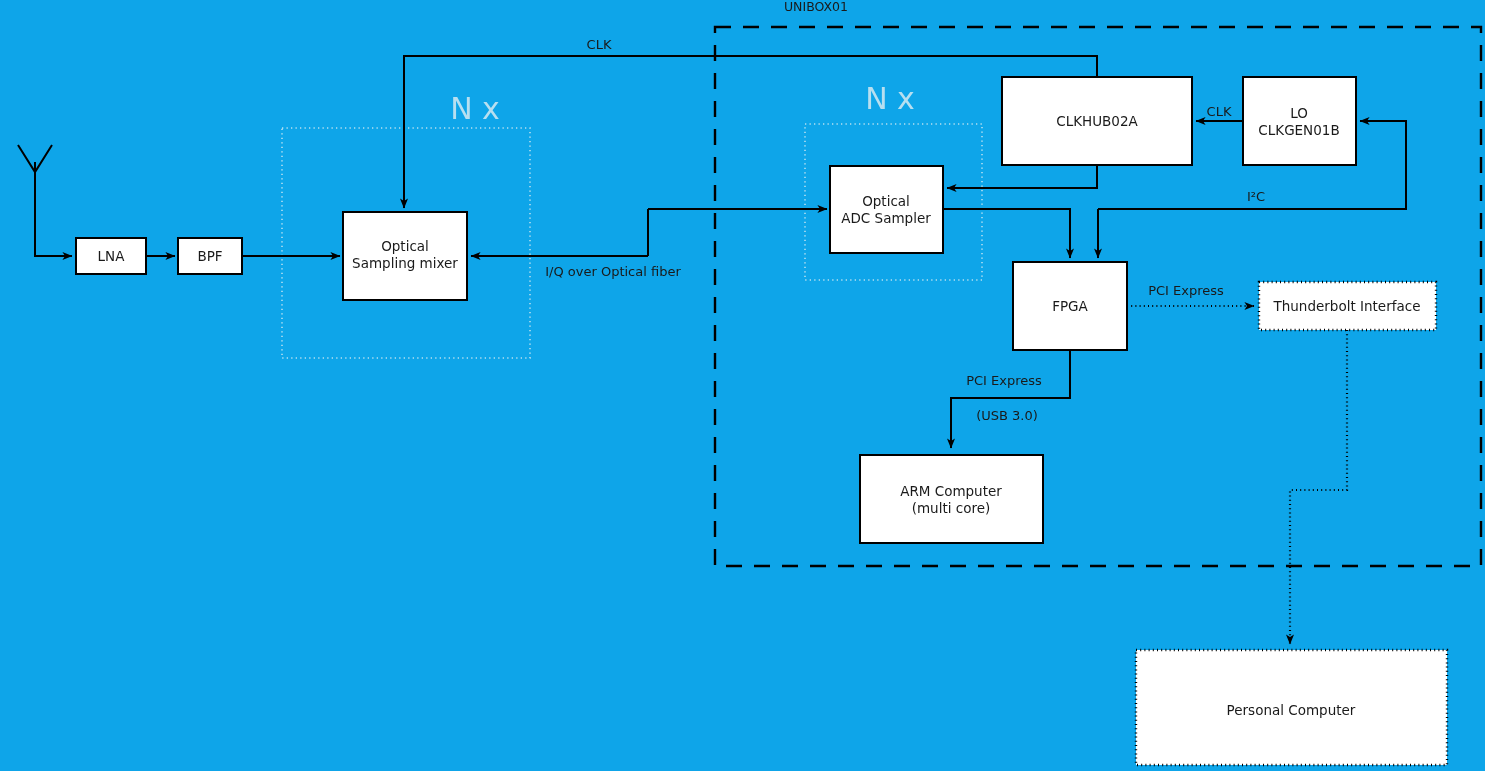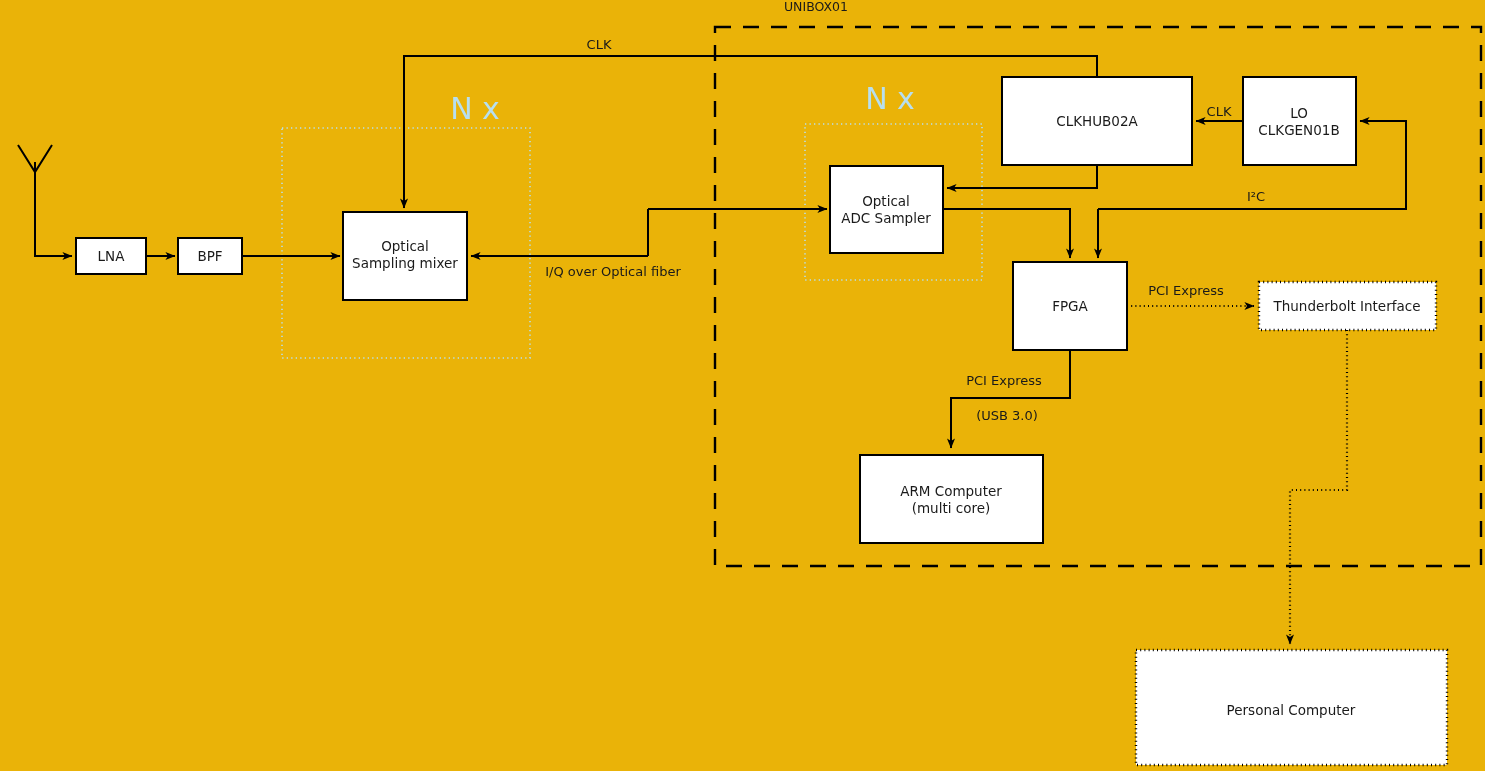--- a/index.html
+++ b/index.html
@@ -7,21 +7,21 @@
     padding: 0;
     background: #ffffff;
   }
   body {
     font-family: "DejaVu Sans", "Liberation Sans", sans-serif;
   }
   #diagram-root {
     position: relative;
     width: 1485px;
     height: 771px;
-    background: #eab308;
+    background: #0ea5e9;
     overflow: hidden;
   }
   svg.canvas {
     position: absolute;
     top: 0;
     left: 0;
     width: 1485px;
     height: 771px;
   }
   .node-rect {

